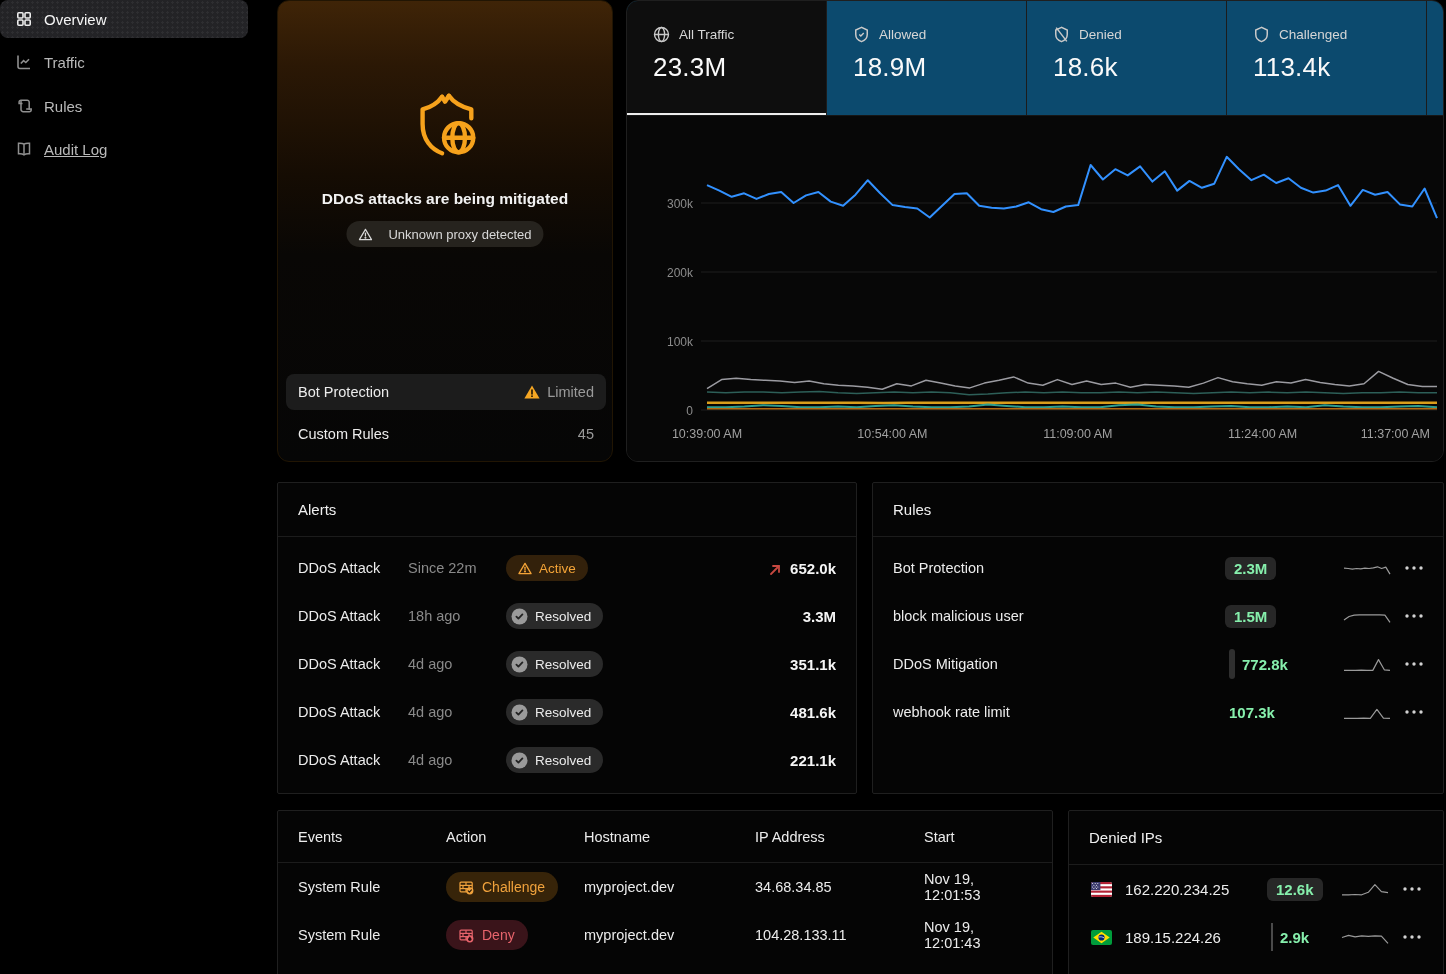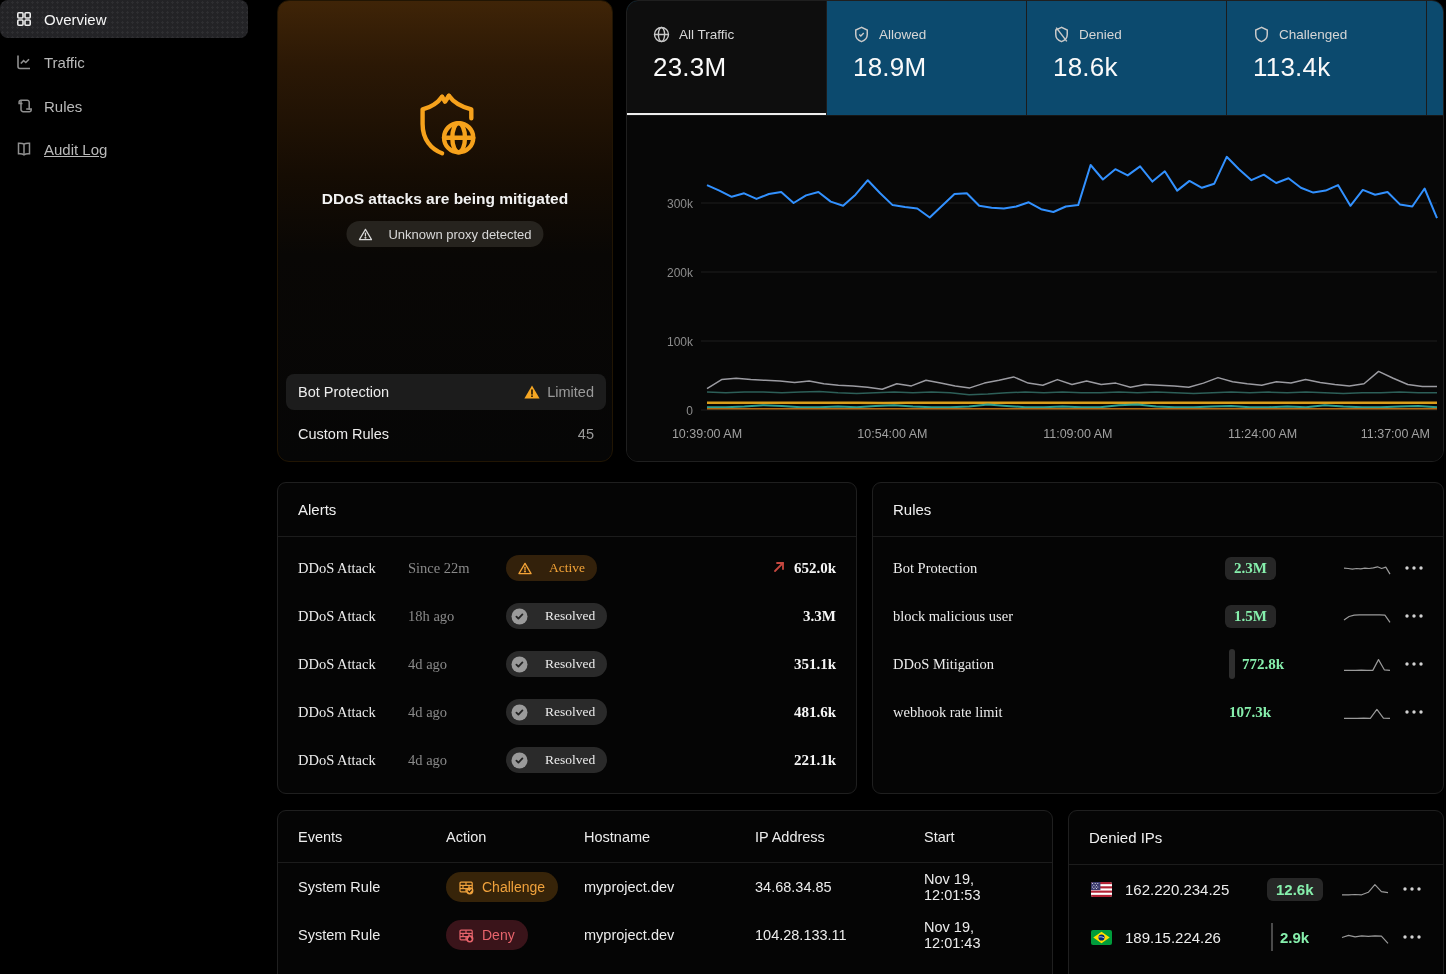--- a/index.html
+++ b/index.html
@@ -12,21 +12,21 @@
   .side-item { position:absolute; left:0; width:248px; height:36px; display:flex; align-items:center; gap:12px;
                padding-left:16px; border-radius:8px; color:#b9b9b9; font-size:15px; cursor:pointer; }
   .side-item .sicon { display:inline-flex; color:#8f8f8f; }
   .side-item.active { height:38px; color:#f5f5f5;
       background-color:#232326;
       background-image:radial-gradient(rgba(255,255,255,.05) 1px, transparent 1.1px);
       background-size:5px 5px; }
   .side-item.active .sicon { color:#ededed; }
 
   
-  .card { position:absolute; background:#050505; border:1px solid #1f1f1f; border-radius:9px; }
+  .card { position:absolute; background:#050505; border:1px solid #1f1f1f; border-radius:2px; }
   .card-title { height:54px; display:flex; align-items:center; padding:0 20px; font-size:15px; font-weight:500;
                 color:#f0f0f0; border-bottom:1px solid #1c1c1c; }
 
   
   .status-card { position:absolute; left:277px; top:0; width:336px; height:462px; border-radius:12px;
       border:1px solid #211503;
       background:linear-gradient(180deg,#3f2407 0%, #2b1805 14%, #150c03 38%, #090705 55%, #060606 100%); }
   .shield-wrap { position:absolute; left:50%; top:88px; transform:translateX(-50%); }
   .status-title { position:absolute; top:189px; width:100%; text-align:center; font-size:15.5px; font-weight:600; color:#f2f2f2; }
   .proxy-pill { position:absolute; top:220px; left:50%; transform:translateX(-50%);
@@ -50,31 +50,31 @@
   .tab-top { display:flex; align-items:center; gap:9px; font-size:13.5px; color:#d6d6d6; }
   .tab-top .ticon { display:inline-flex; color:#c9c9c9; }
   .tab-value { margin-top:9px; font-size:26px; font-weight:500; color:#fafafa; letter-spacing:.2px; }
   .chart-area { position:relative; height:346px; background:#070707; }
   .chart-area svg { display:block; }
   .tick-label { fill:#8c8c8c; font-size:12px; font-family:"Liberation Sans","DejaVu Sans",sans-serif; }
   .xtick-label { fill:#a0a0a0; font-size:12.5px; font-family:"Liberation Sans","DejaVu Sans",sans-serif; }
 
   
   .alerts-card { left:277px; top:482px; width:580px; height:312px; }
-  .alist { padding-top:7px;font-family:Liberation Serif, serif; }
+  .alist { padding-top:7px; }
   .arow { height:48px; display:flex; align-items:center; padding:0 20px; cursor:pointer; }
   .a-name { width:110px; font-size:14.5px; color:#ececec; }
   .a-time { width:98px; font-size:14.5px; color:#8a8a8a; }
-  .status-badge { height:26px; display:inline-flex; align-items:center; gap:17px; padding:12px 12px;
+  .status-badge { height:26px; display:inline-flex; align-items:center; gap:7px; padding:12px 12px;
       border-radius:13px; font-size:13.5px; font-weight:500; }
   .status-badge .icon-warn,.status-badge .icon-check { display:inline-flex; }
   .st-active { background:#33210b; color:#f3a337; }
   .st-resolved { background:#2a2a2a; color:#ebebeb; padding-left:5px; }
   .a-spacer { flex:1; }
-  .a-valwrap { display:inline-flex; align-items:flex-start; gap:8px; }
+  .a-valwrap { display:inline-flex; align-items:flex-end; gap:8px; }
   .a-valwrap .arrow { display:none; }
   .a-valwrap.f-up .arrow { display:inline-flex; }
   .a-value { font-size:15px; font-weight:600; color:#f5f5f5; }
 
   
   .rules-card { left:872px; top:482px; width:572px; height:312px; }
   .rrow { height:48px; display:flex; align-items:center; padding:0 20px; cursor:pointer; }
   .r-name { flex:1; font-size:14.5px; color:#ececec; }
   .val-badge { display:inline-flex; align-items:center; width:110px; font-size:15px; font-weight:600; color:#86efac; }
   .vbar { display:none; }

